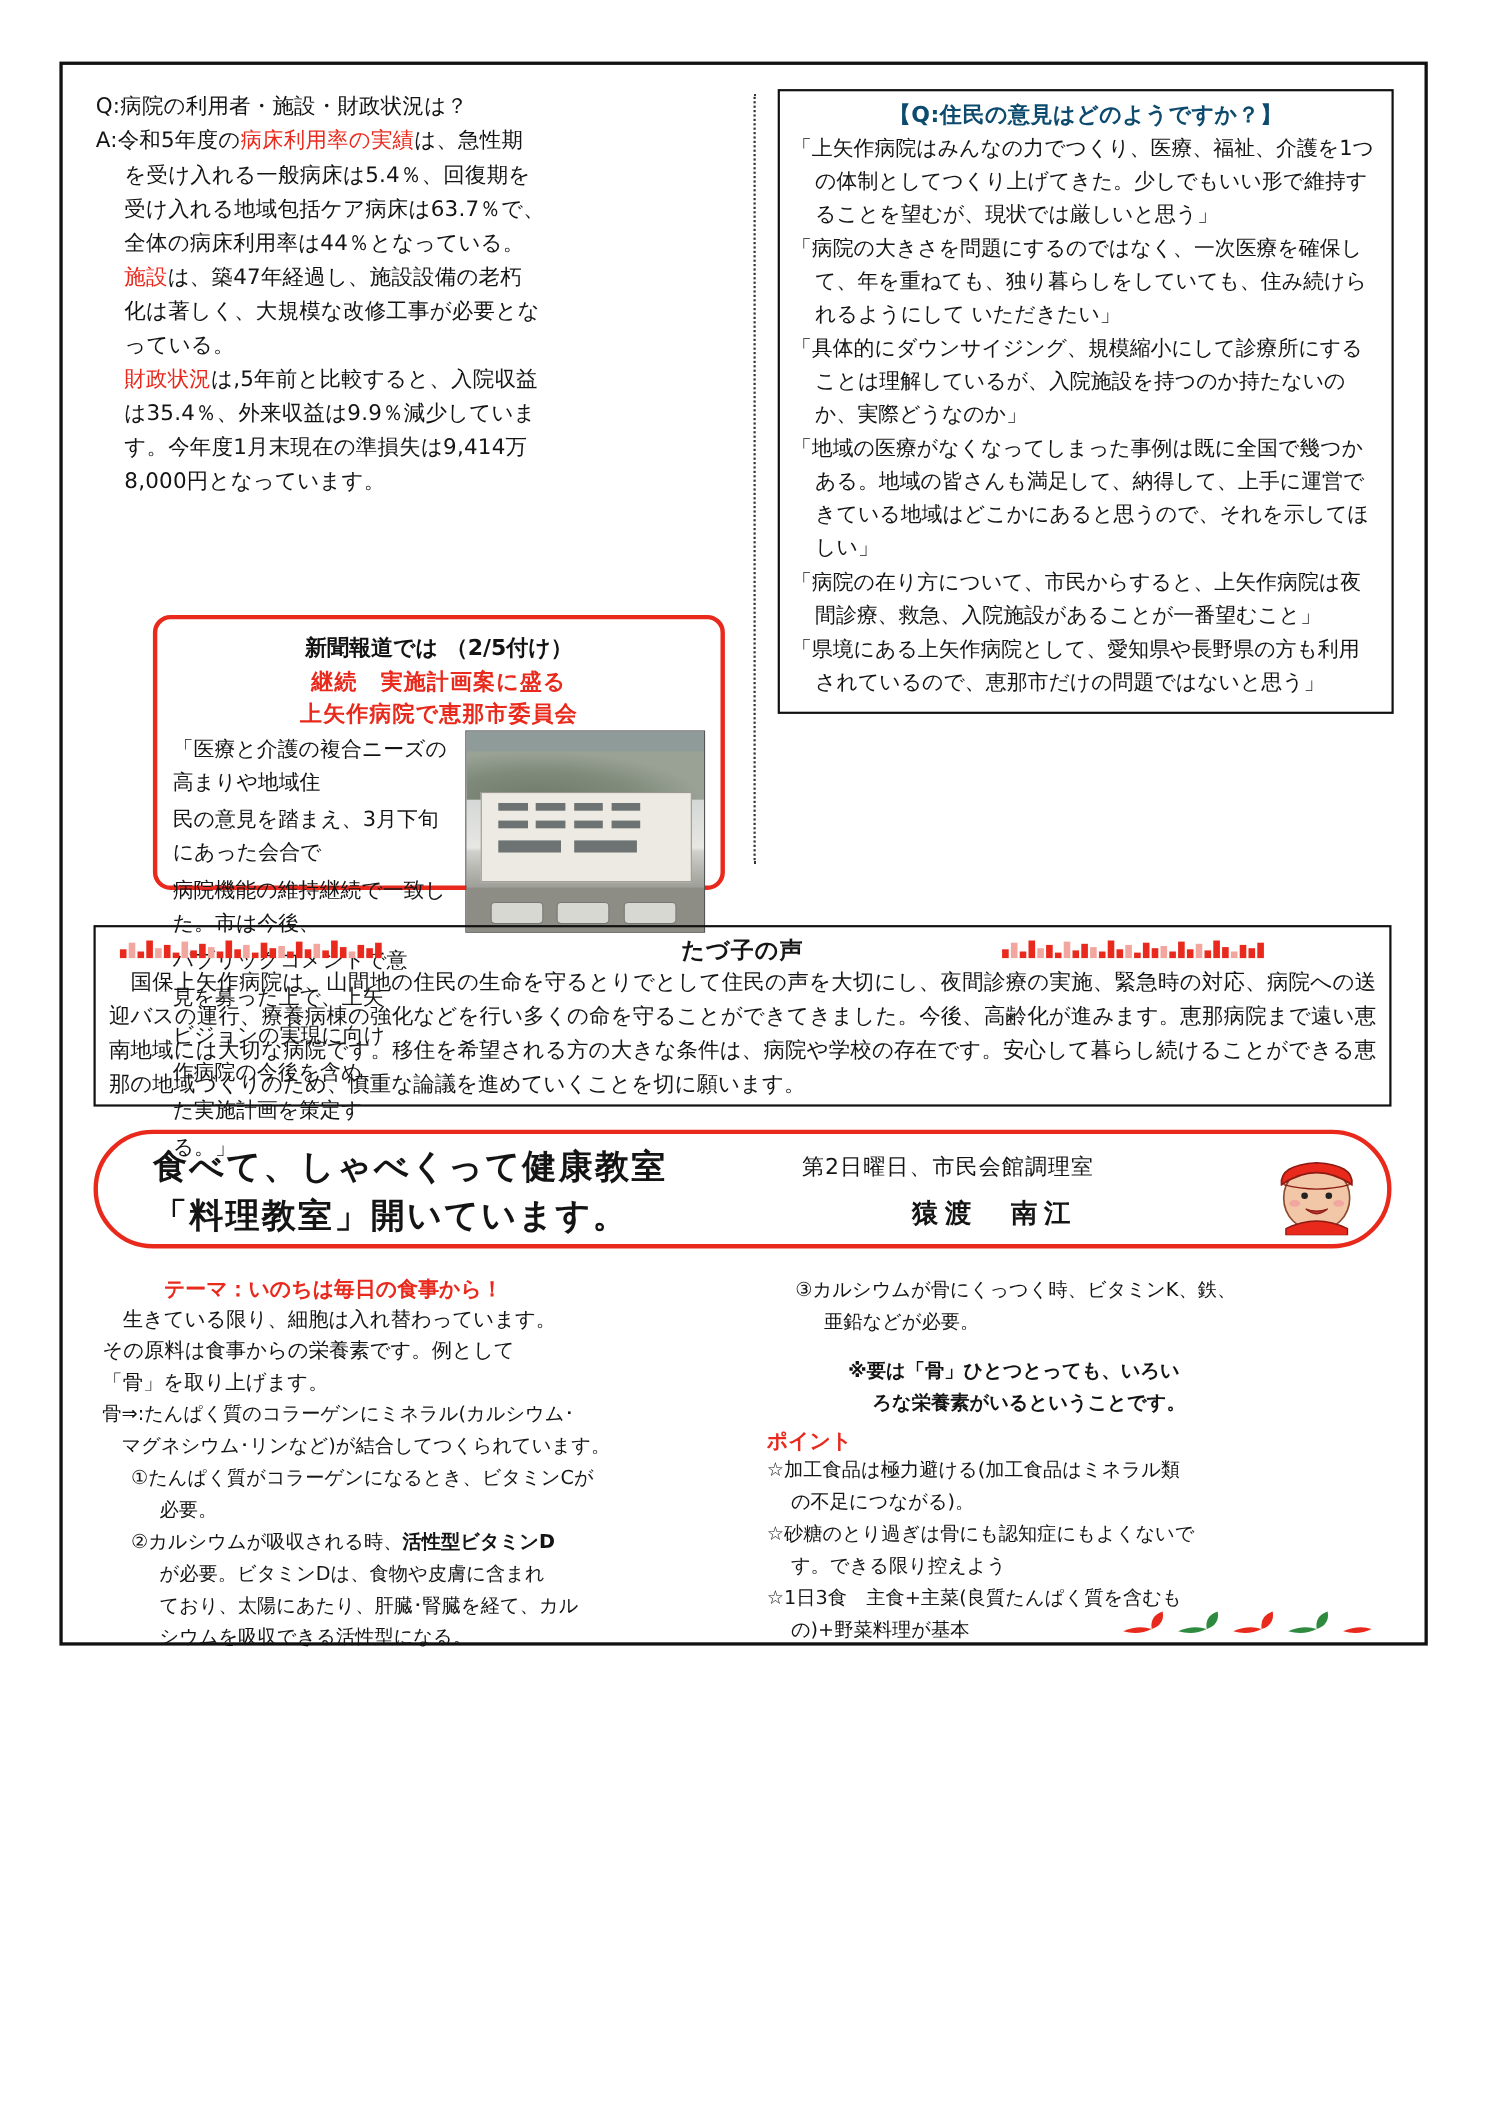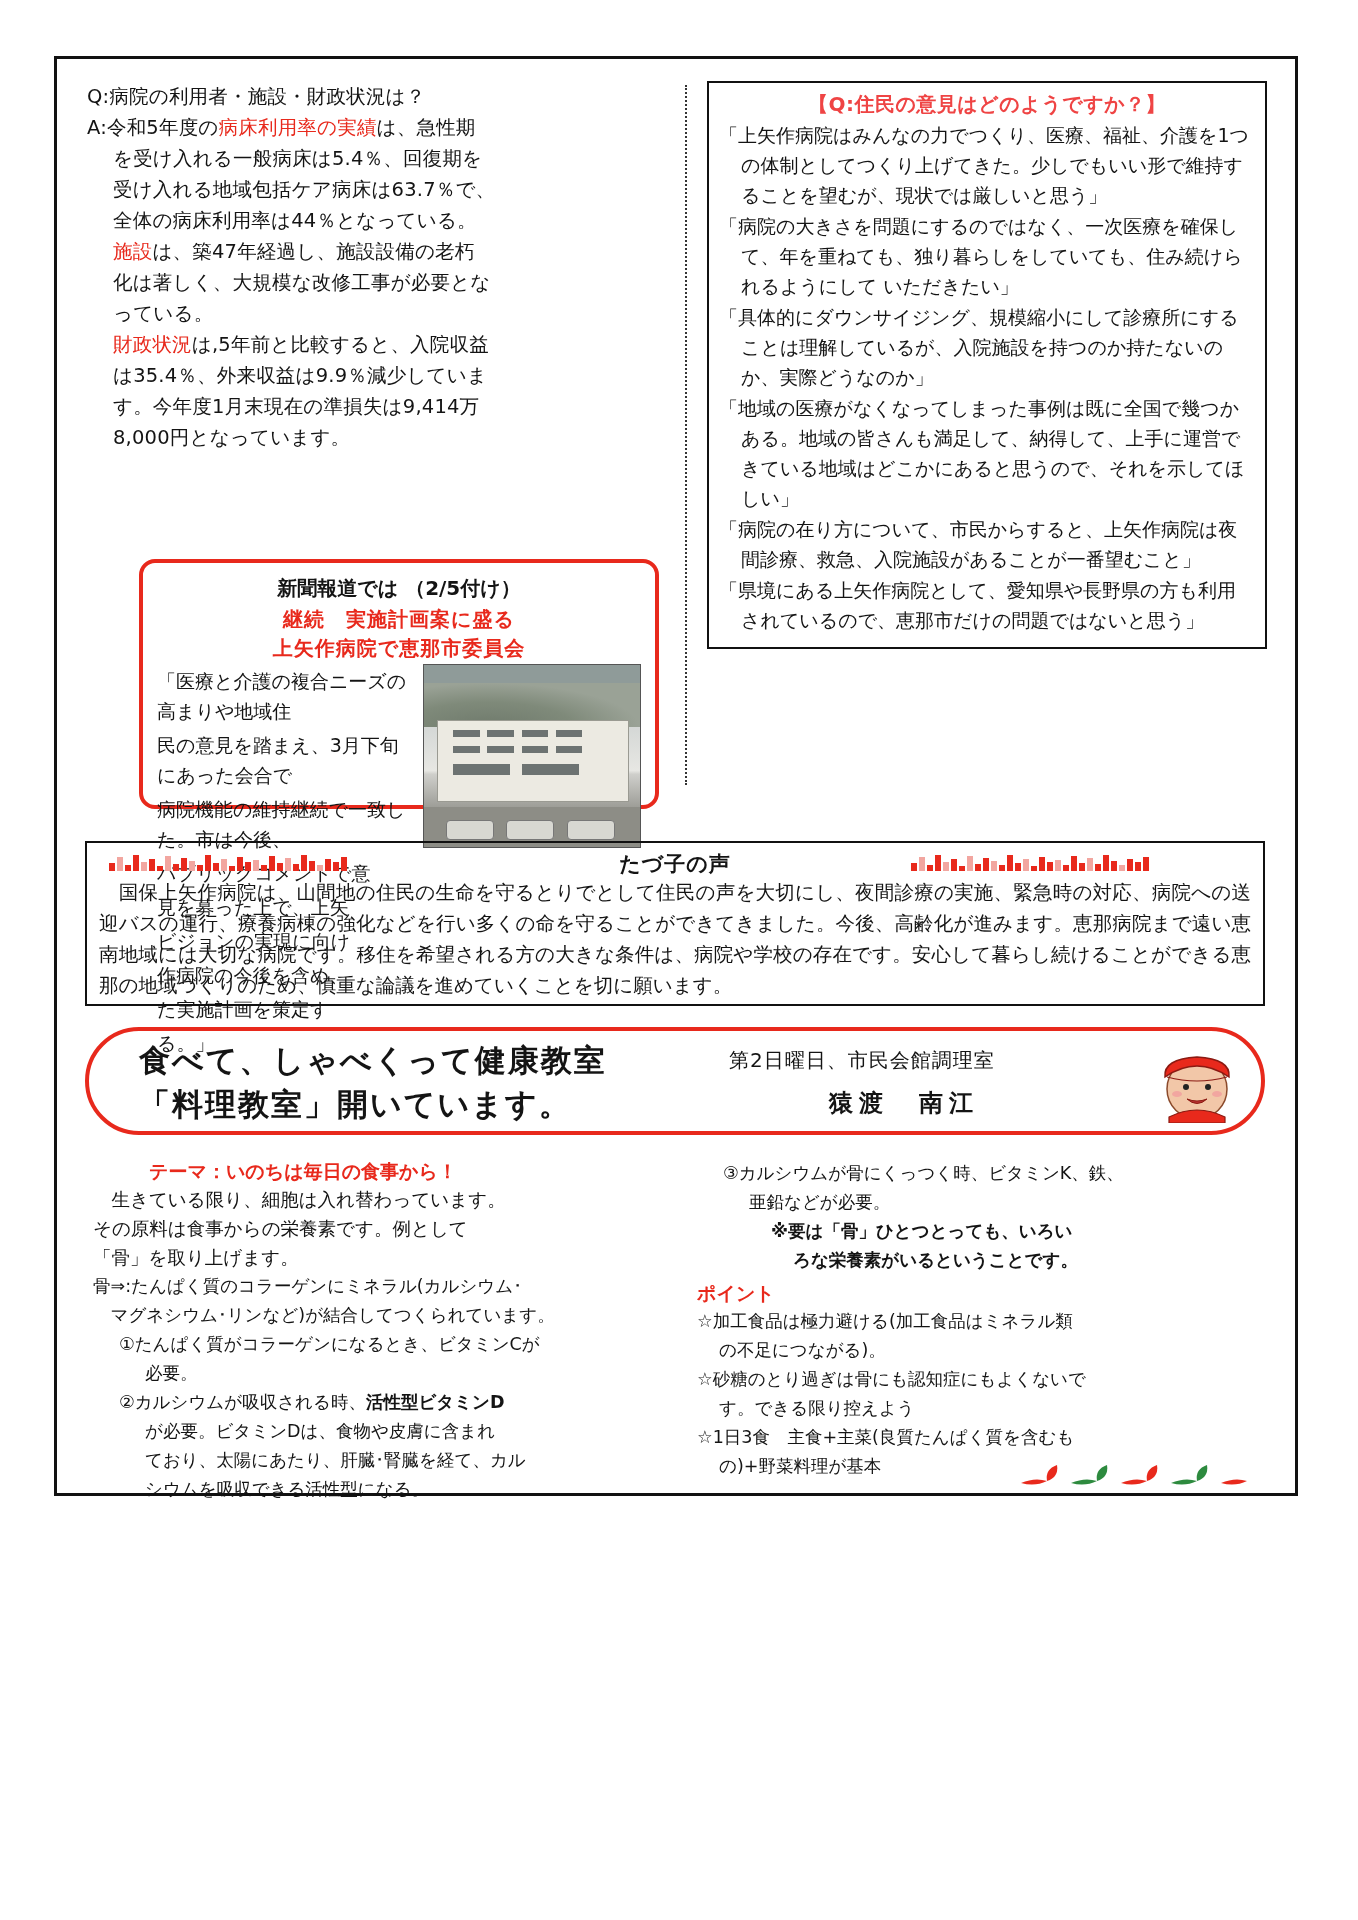--- a/index.html
+++ b/index.html
@@ -25,21 +25,21 @@
   }
   .qa-line{font-size:19.5px;line-height:31px;letter-spacing:0.2px;}
   .hang{padding-left:26px;text-indent:-26px;}
   .red{color:#e8291c;}
   
   .rbox{
     border:2px solid #111;box-sizing:border-box;
     padding:8px 10px 12px 10px;
   }
   .rbox-title{
-    text-align:center;color:#ef4444;font-weight:bold;font-size:20px;
+    text-align:center;color:#0c4a6e;font-weight:bold;font-size:20px;
     margin-bottom:2px;letter-spacing:0.5px;
   }
   .rquote{font-size:19px;line-height:30px;padding-left:22px;text-indent:-22px;margin-top:1px;}
   
   .news-box{
     position:absolute;left:82px;top:500px;width:520px;height:250px;
     border:4px solid #e8291c;border-radius:16px;
     box-sizing:border-box;padding:10px 14px;
     background:#fff;
   }
@@ -270,21 +270,21 @@
     <div class="btxt small" style="margin-left:52px">必要。</div>
     <div class="btxt small ind1" style="margin-left:26px">②カルシウムが吸収される時、<span class="bold">活性型ビタミンD</span></div>
     <div class="btxt small" style="margin-left:52px">が必要。ビタミンDは、食物や皮膚に含まれ</div>
     <div class="btxt small" style="margin-left:52px">ており、太陽にあたり、肝臓･腎臓を経て、カル</div>
     <div class="btxt small" style="margin-left:52px">シウムを吸収できる活性型になる。</div>
   </div>
 
   <div class="bcol-right">
     <div class="btxt small ind1" style="margin-left:26px">③カルシウムが骨にくっつく時、ビタミンK、鉄、</div>
     <div class="btxt small" style="margin-left:52px">亜鉛などが必要。</div>
-    <div class="btxt small bold" style="margin-left:74px;margin-top:0">※要は「骨」ひとつとっても、いろい</div>
+    <div class="btxt small bold" style="margin-left:74px;margin-top:16px">※要は「骨」ひとつとっても、いろい</div>
     <div class="btxt small bold" style="margin-left:96px">ろな栄養素がいるということです。</div>
     <div class="point-h">ポイント</div>
     <div class="btxt small">☆加工食品は極力避ける(加工食品はミネラル類</div>
     <div class="btxt small" style="margin-left:22px">の不足につながる)。</div>
     <div class="btxt small">☆砂糖のとり過ぎは骨にも認知症にもよくないで</div>
     <div class="btxt small" style="margin-left:22px">す。できる限り控えよう</div>
     <div class="btxt small">☆1日3食　主食+主菜(良質たんぱく質を含むも</div>
     <div class="btxt small" style="margin-left:22px">の)+野菜料理が基本</div>
   </div>
 

